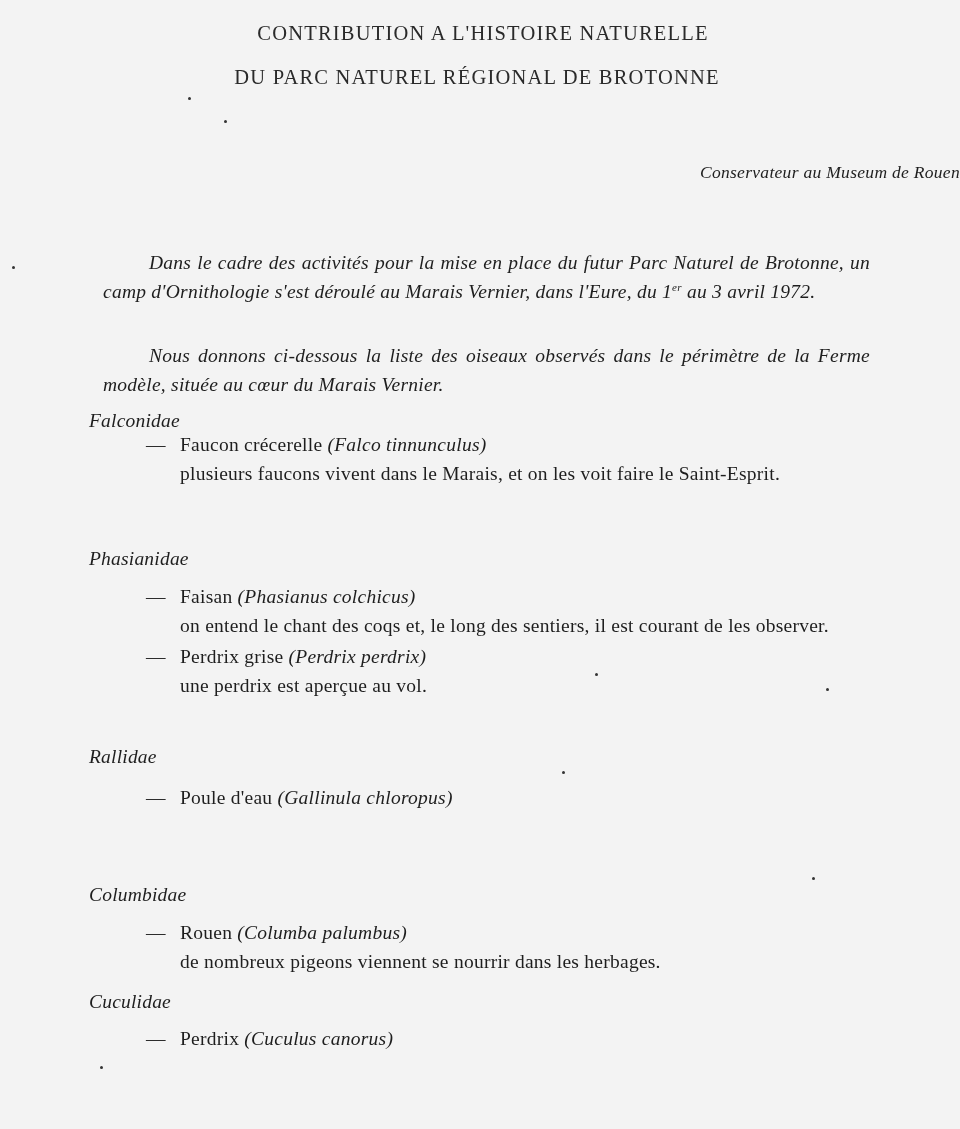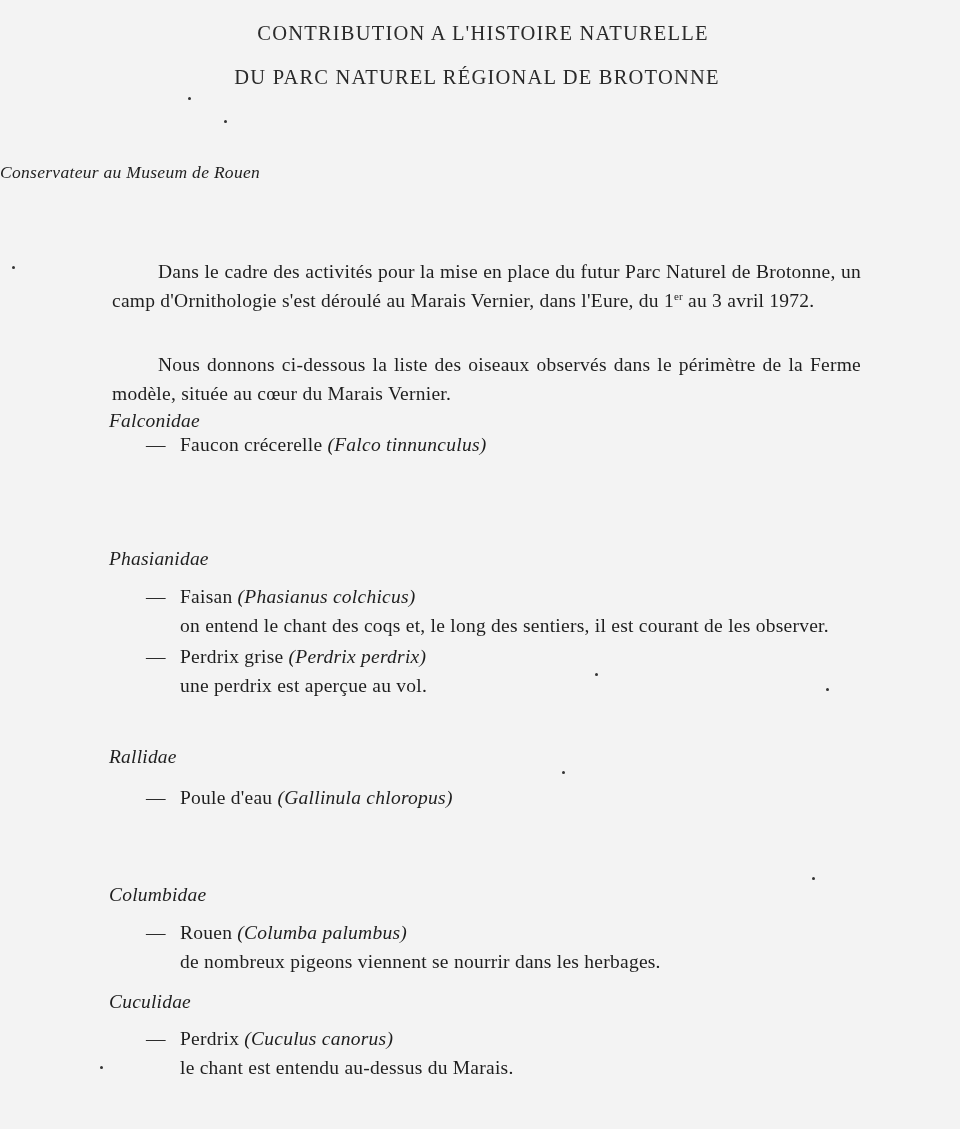--- a/index.html
+++ b/index.html
@@ -36,44 +36,45 @@
       text-align: center;
       font-size: 19px;
       letter-spacing: 0.6px;
     }
     .author .sc {
       font-variant: small-caps;
     }
     .affiliation {
       position: absolute;
       top: 162px; left: 0; width: 960px;
-      text-align: left;
+      text-align: right;
       font-size: 17.5px;
       font-style: italic;
       letter-spacing: 0.3px;
     }
     .body-text {
       position: absolute;
       left: 99px;
       width: 775px;
       font-size: 19.5px;
       line-height: 29px;
       text-align: justify;
       letter-spacing: 0.25px;
     }
     .para {
-      margin: 13px;
+      margin: 4px;
       text-indent: 46px;
       text-align-last: left;
+      font-style: italic;
     }
     .p1 { top: 244px; }
     .p2 { top: 337px; }
     .family {
       position: absolute;
-      left: 109px;
+      left: 89px;
       font-size: 19.5px;
       font-style: italic;
       letter-spacing: 0.2px;
       text-align: right;
     }
     .entry {
       position: absolute;
       left: 146px;
       width: 728px;
       font-size: 19.5px;
@@ -110,20 +111,21 @@
     <p class="para"><span>Dans le cadre des activités pour la mise en place du futur Parc Naturel de Brotonne, un camp d'Ornithologie s'est déroulé au Marais Vernier, dans l'Eure, du 1</span><sup>er</sup><span> au 3 avril 1972.</span></p>
   </div>
 
   <div class="body-text p2">
     <p class="para">Nous donnons ci-dessous la liste des oiseaux observés dans le périmètre de la Ferme modèle, située au cœur du Marais Vernier.</p>
   </div>
 
   <div class="family" style="top:410px;">Falconidae</div>
   <div class="entry" style="top:430px;">
     <div class="name-line"><span class="dash">—</span><span>Faucon crécerelle</span> <span class="sci">(Falco tinnunculus)</span></div>
+    <div class="desc">plusieurs faucons vivent dans le Marais, et on les voit faire le Saint-Esprit.</div>
   </div>
 
   <div class="family" style="top:548px;">Phasianidae</div>
   <div class="entry" style="top:582px;">
     <div class="name-line"><span class="dash">—</span><span>Faisan</span> <span class="sci">(Phasianus colchicus)</span></div>
     <div class="desc">on entend le chant des coqs et, le long des sentiers, il est courant de les observer.</div>
   </div>
   <div class="entry" style="top:642px;">
     <div class="name-line"><span class="dash">—</span><span>Perdrix grise</span> <span class="sci">(Perdrix perdrix)</span></div>
     <div class="desc">une perdrix est aperçue au vol.</div>
@@ -136,21 +138,20 @@
 
   <div class="family" style="top:884px;">Columbidae</div>
   <div class="entry" style="top:918px;">
     <div class="name-line"><span class="dash">—</span><span>Rouen</span> <span class="sci">(Columba palumbus)</span></div>
     <div class="desc">de nombreux pigeons viennent se nourrir dans les herbages.</div>
   </div>
 
   <div class="family" style="top:991px;">Cuculidae</div>
   <div class="entry" style="top:1024px;">
     <div class="name-line"><span class="dash">—</span><span>Perdrix</span> <span class="sci">(Cuculus canorus)</span></div>
-    <div class="desc">le chant est entendu au-dessus du Marais.</div>
   </div>
 
   <div class="speck" style="left:188px;top:97px;"></div>
   <div class="speck" style="left:224px;top:120px;"></div>
   <div class="speck" style="left:12px;top:266px;"></div>
   <div class="speck" style="left:595px;top:673px;"></div>
   <div class="speck" style="left:826px;top:688px;"></div>
   <div class="speck" style="left:562px;top:771px;"></div>
   <div class="speck" style="left:812px;top:877px;"></div>
   <div class="speck" style="left:100px;top:1066px;"></div>

